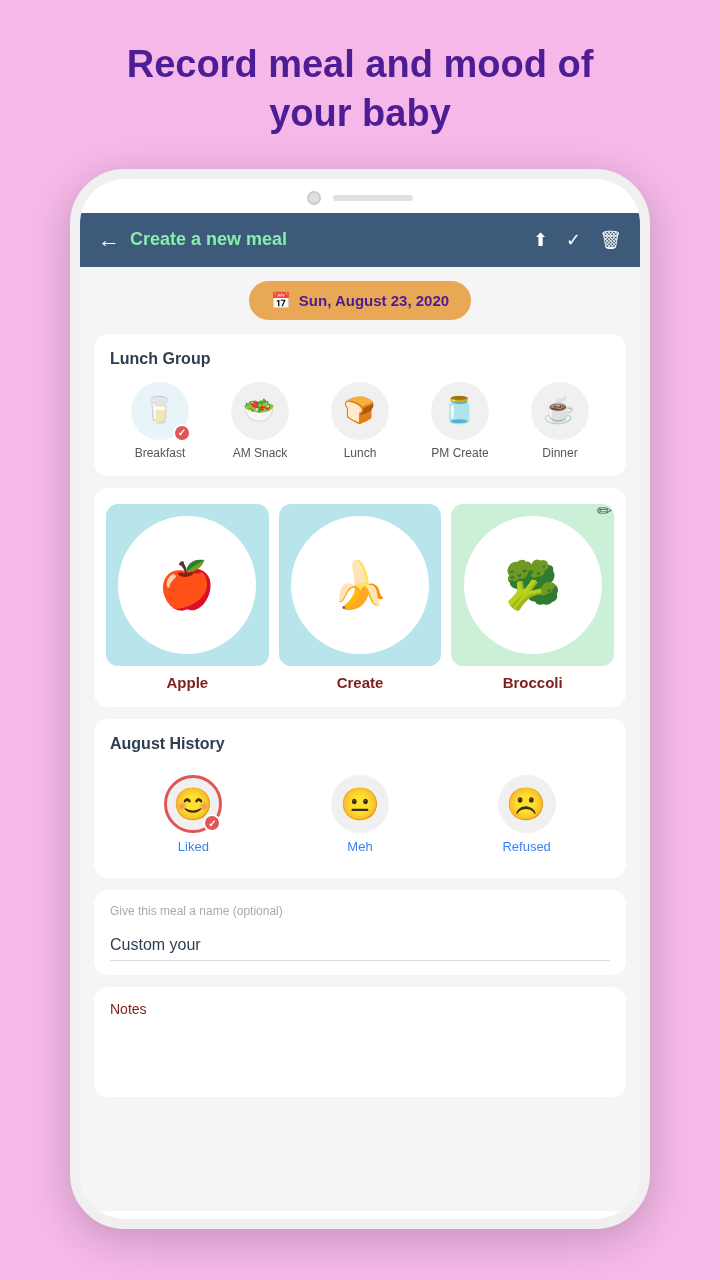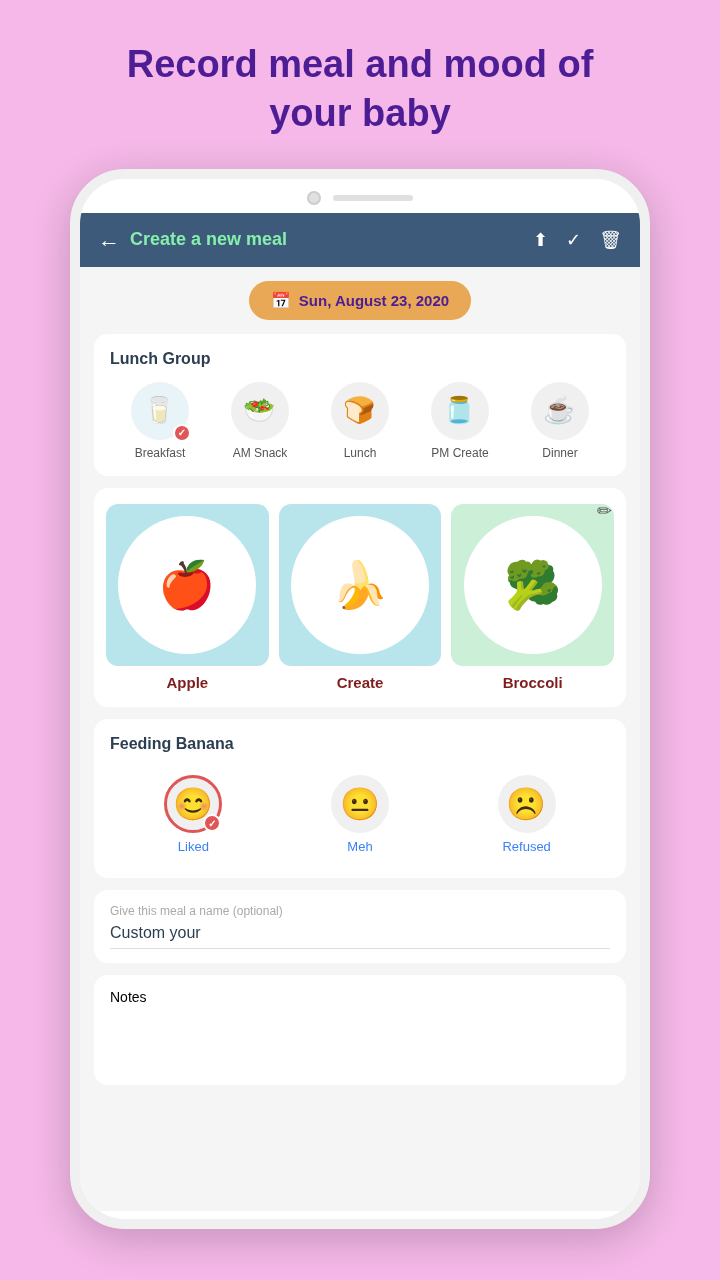--- a/index.html
+++ b/index.html
@@ -329,42 +329,42 @@
     .input-card {
       background: #fff;
       border-radius: 14px;
       padding: 14px 16px;
       margin-bottom: 12px;
     }
 
     .input-label {
       font-size: 12px;
       color: #aaa;
-      margin-bottom: 6px;
+      margin-bottom: 18px;
     }
 
     .input-value {
       font-size: 16px;
       color: #2c3e50;
       border-bottom: 1.5px solid #ddd;
       padding-bottom: 6px;
       width: 100%;
     }
 
     .notes-card {
       background: #fff;
       border-radius: 14px;
       padding: 14px 16px;
       margin-bottom: 12px;
       min-height: 110px;
     }
 
     .notes-label {
       font-size: 14px;
-      color: #000000;
+      color: #7f1d1d;
     }
   </style>
 </head>
 <body>
 
 <div class="page-title">
   <span>Record meal and mood of</span><br>
   <span>your baby</span>
 </div>
 
@@ -465,21 +465,21 @@
               <span>🥦</span>
             </div>
           </div>
           <span class="food-item-label">Broccoli</span>
         </div>
 
       </div>
     </div>
 
     <div class="card">
-      <div class="section-title">Feeding Banana</div>
+      <div class="section-title">August History</div>
       <div class="feeding-history">
 
         <div class="mood-item">
           <div class="mood-circle selected">
             <span>😊</span>
             <div class="mood-selected-badge">✓</div>
           </div>
           <span class="mood-label">Liked</span>
         </div>
 

